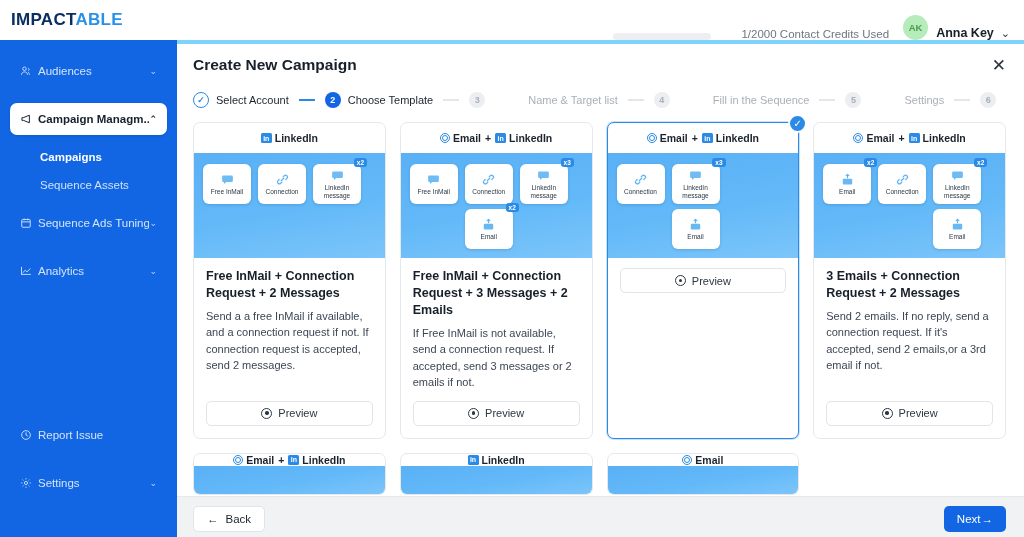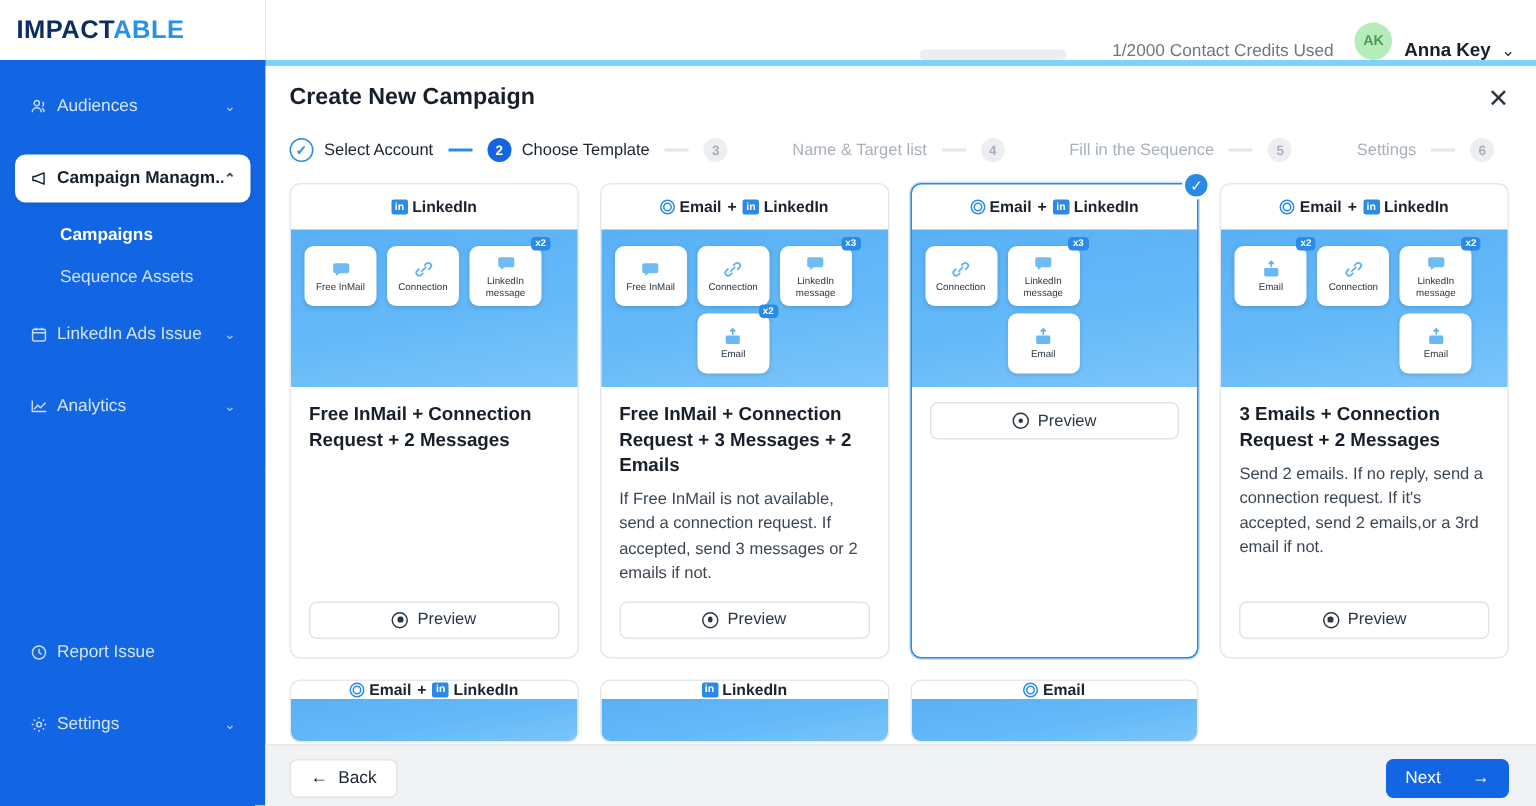--- a/index.html
+++ b/index.html
@@ -169,21 +169,21 @@
   #footer {
     height: 45px; flex: none; background: #f1f2f4; display: flex; align-items: center;
     justify-content: space-between; padding: 0 18px 0 16px; border-top: 1px solid #e6e8ec;
   }
   #back-btn {
     height: 26px; padding: 0 13px; background: #ffffff; border: 1px solid #e1e4e8; border-radius: 5px;
     font-size: 11.5px; color: #1b242e; display: flex; align-items: center; gap: 7px; cursor: pointer;
   }
   #next-btn {
     height: 26px; padding: 0 13px; background: #1266e3; border: none; border-radius: 5px;
-    font-size: 11.5px; color: #ffffff; display: flex; align-items: center; gap: 21px; cursor: pointer;
+    font-size: 11.5px; color: #ffffff; display: flex; align-items: center; gap: 1px; cursor: pointer;
     font-weight: 500;
   }
 </style>
 </head>
 <body>
 
 <div id="app">
 
   <div id="sidebar">
     <div id="brandbar">
@@ -218,21 +218,21 @@
       <div class="sub-item current">Campaigns</div>
       <div class="sub-item">Sequence Assets</div>
 
       <div class="nav-item">
         <span class="ic">
           <svg width="12" height="12" viewBox="0 0 16 16" fill="none" stroke="currentColor" stroke-width="1.3">
               <rect x="2.3" y="3.3" width="11.4" height="10.4" rx="1.5"></rect>
               <path d="M2.3 6.5h11.4M5.5 2v2.4M10.5 2v2.4"></path>
             </svg>
         </span>
-        <span class="lbl">LinkedIn Ads Issue</span>
+        <span class="lbl">Sequence Ads Tuning</span>
         <span class="chev">⌄</span>
       </div>
 
       <div class="nav-item">
         <span class="ic">
           <svg width="12" height="12" viewBox="0 0 16 16" fill="none" stroke="currentColor" stroke-width="1.3" stroke-linecap="round">
               <path d="M2 12.5V3M2 12.5h12"></path>
               <path d="M4 10l3-3 2.3 2.2L13.5 5"></path>
             </svg>
         </span>
@@ -347,20 +347,21 @@
                     <svg width="13" height="13" viewBox="0 0 16 16" fill="currentColor">
                       <path d="M3 3h10a1.6 1.6 0 011.6 1.6v5A1.6 1.6 0 0113 11.2H6.6L3.6 13.6V11.2H3A1.6 1.6 0 011.4 9.6v-5A1.6 1.6 0 013 3z" opacity="0.9"></path>
                     </svg>
                   </span>
                   <span class="n-label">LinkedIn message</span>
                 </div>
               </div>
             </div>
             <div class="card-body">
               <div class="card-title">Free InMail + Connection Request + 2 Messages</div>
+              <div class="card-desc">Send a a free InMail if available, and a connection request if not. If connection request is accepted, send 2 messages.</div>
             </div>
             <div class="card-foot">
               <div class="preview-btn">
                 <span class="eye"></span>
                 <span>Preview</span>
               </div>
             </div>
           </div>
           <div class="card">
             <div class="card-head">

